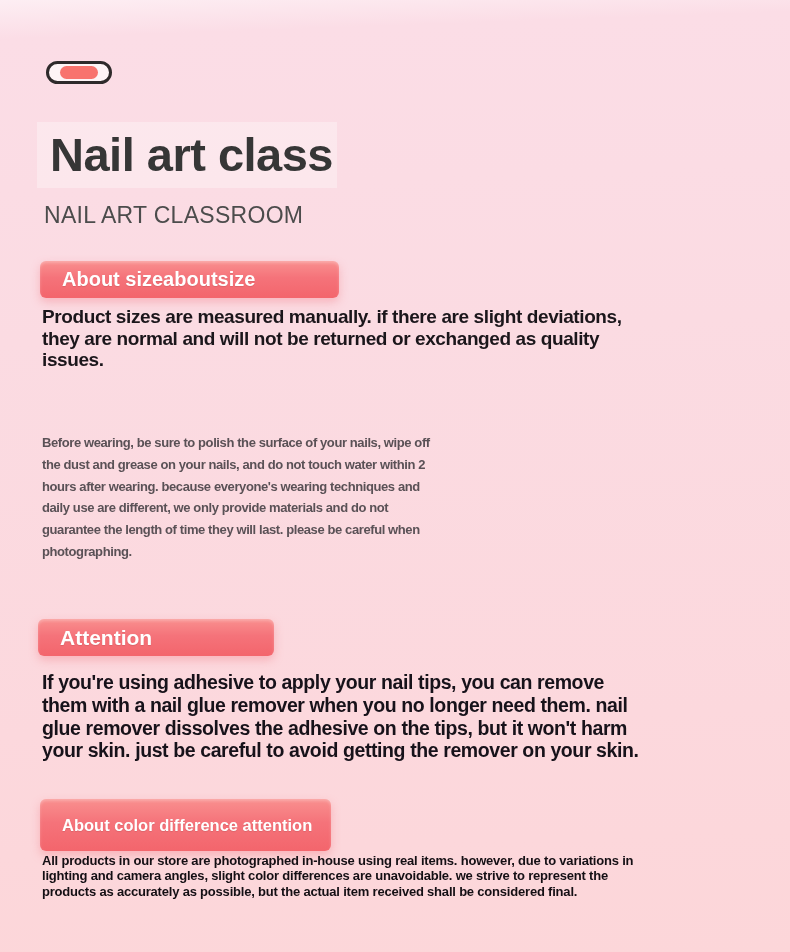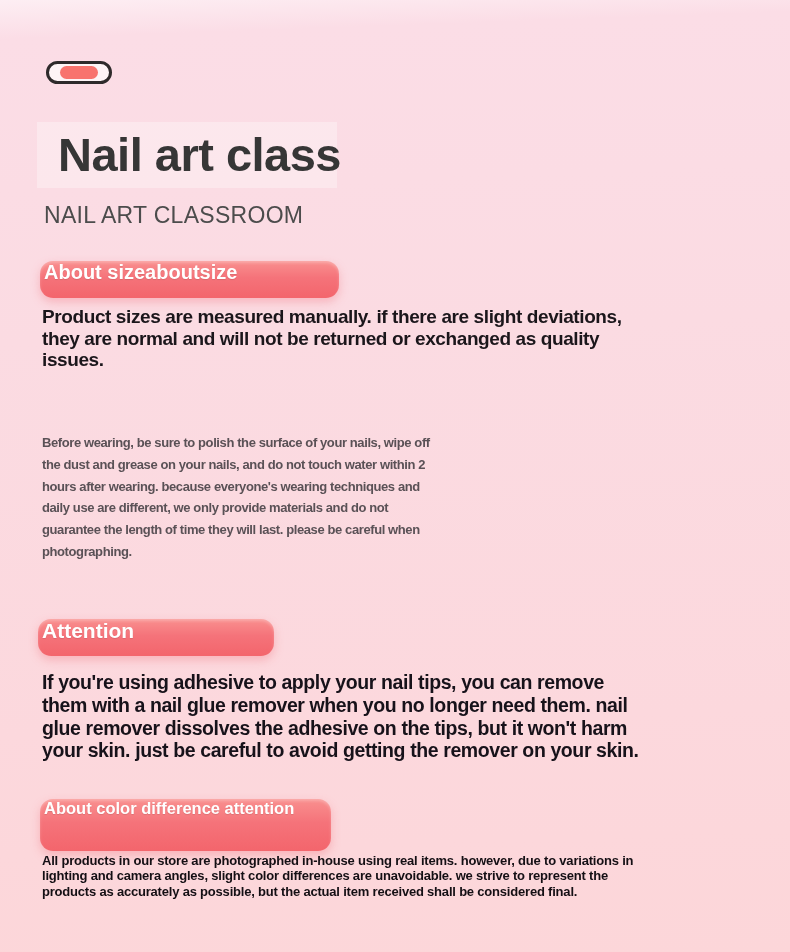--- a/index.html
+++ b/index.html
@@ -21,36 +21,35 @@
   }
   
   .title-box{
     position:absolute;left:37px;top:122px;width:300px;height:66px;
     background:rgba(255,255,255,0.32);
   }
   .title{
     position:absolute;left:50px;top:127px;
     font-size:47px;font-weight:700;color:#363636;letter-spacing:-0.5px;
     white-space:nowrap;
-    margin-left:8px;
   }
   .subtitle{
     position:absolute;left:44px;top:202px;
     font-size:23px;font-weight:400;color:#4c4c4c;letter-spacing:0.3px;
     white-space:nowrap;
   }
   
   .tag{
     position:absolute;
-    border-radius:13px;
+    border-radius:6px;
     background:linear-gradient(180deg,#f9908f 0%, #f5737a 45%, #f3656c 100%);
     box-shadow:0 4px 10px rgba(242,120,130,0.40), inset 0 2px 3px rgba(255,255,255,0.25);
     color:#ffffff;font-weight:700;
-    display:flex;align-items:flex-start;
-    padding-left:4px;box-sizing:border-box;
+    display:flex;align-items:center;
+    padding-left:22px;box-sizing:border-box;
     text-shadow:0 1px 1px rgba(0,0,0,0.10);
     white-space:nowrap;
   }
   .tag1{left:40px;top:261px;width:299px;height:37px;font-size:20px;}
   .tag2{left:40px;top:403px;width:363px;height:37px;font-size:19px;}
   .tag3{left:38px;top:619px;width:236px;height:37px;font-size:21px;}
   .tag4{left:40px;top:799px;width:291px;height:52px;font-size:16.5px;}
   
   .para{position:absolute;left:42px;font-weight:700;}
   .para div{white-space:nowrap;}

